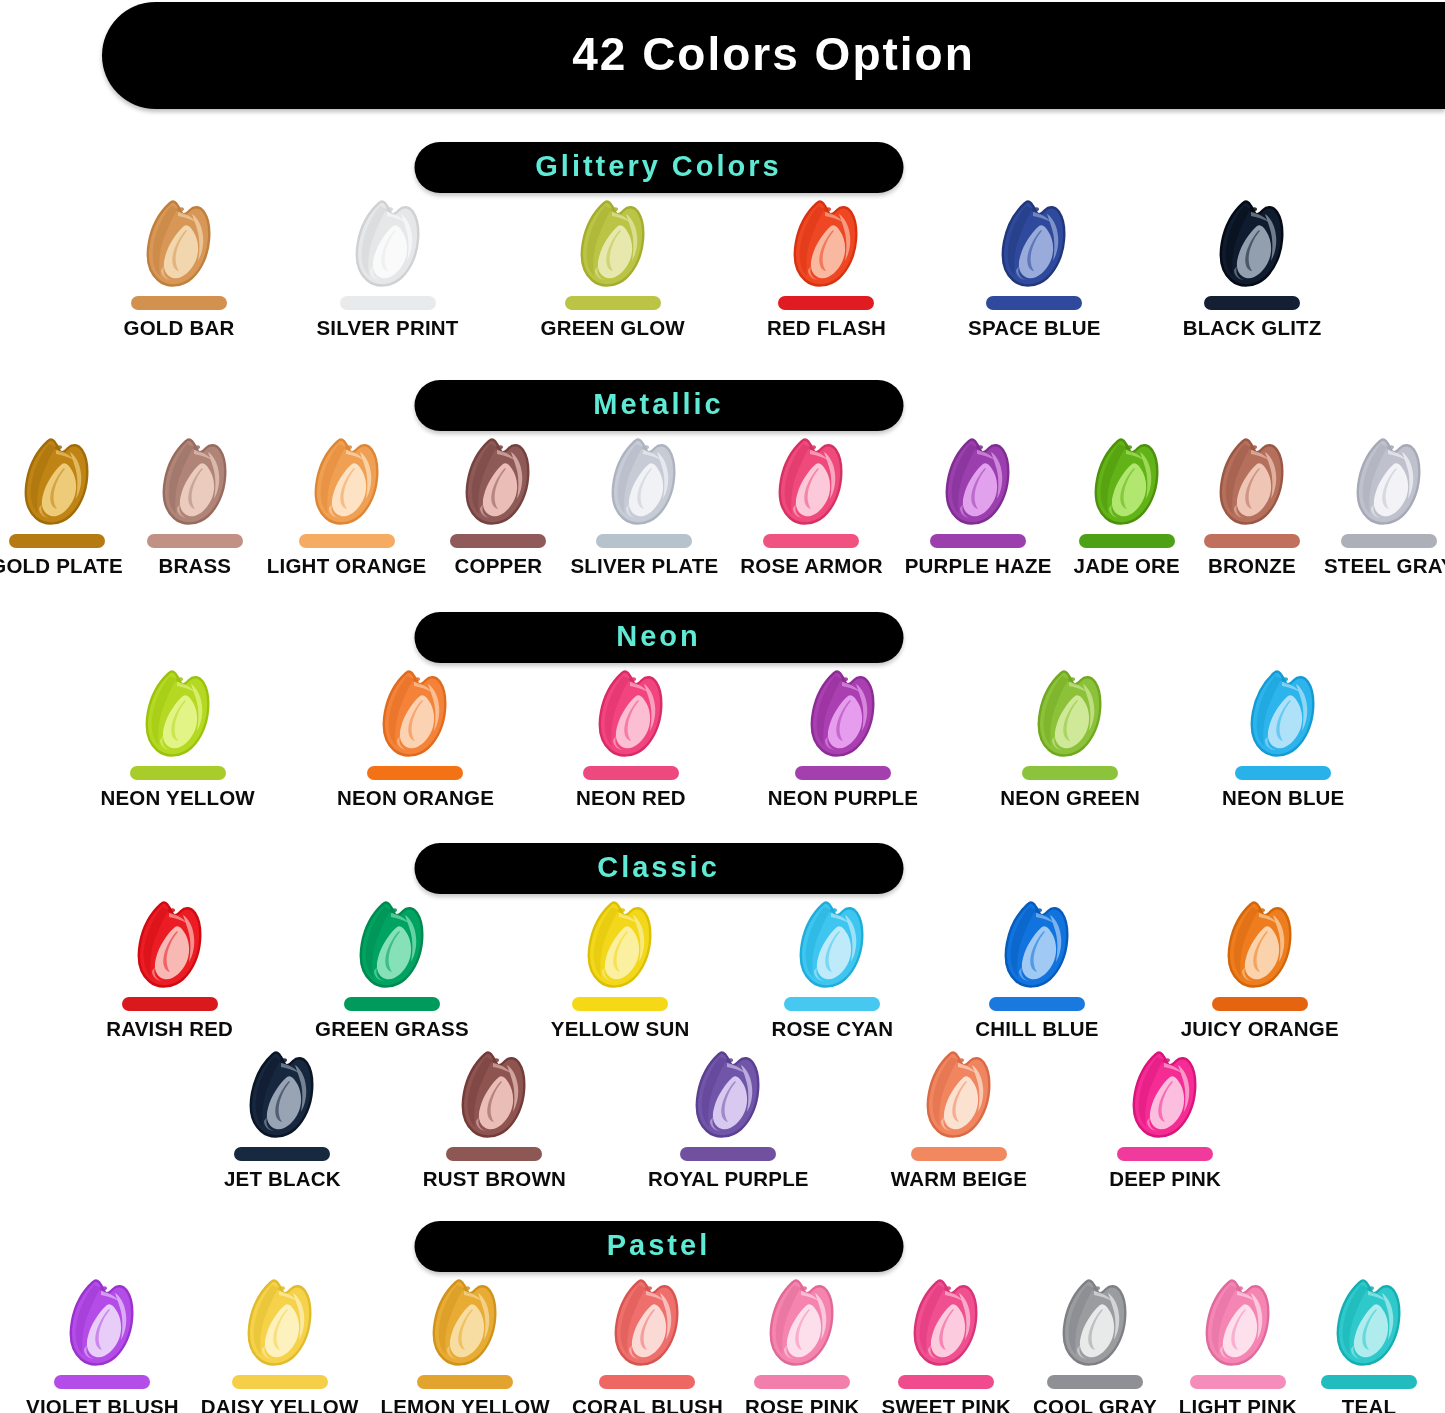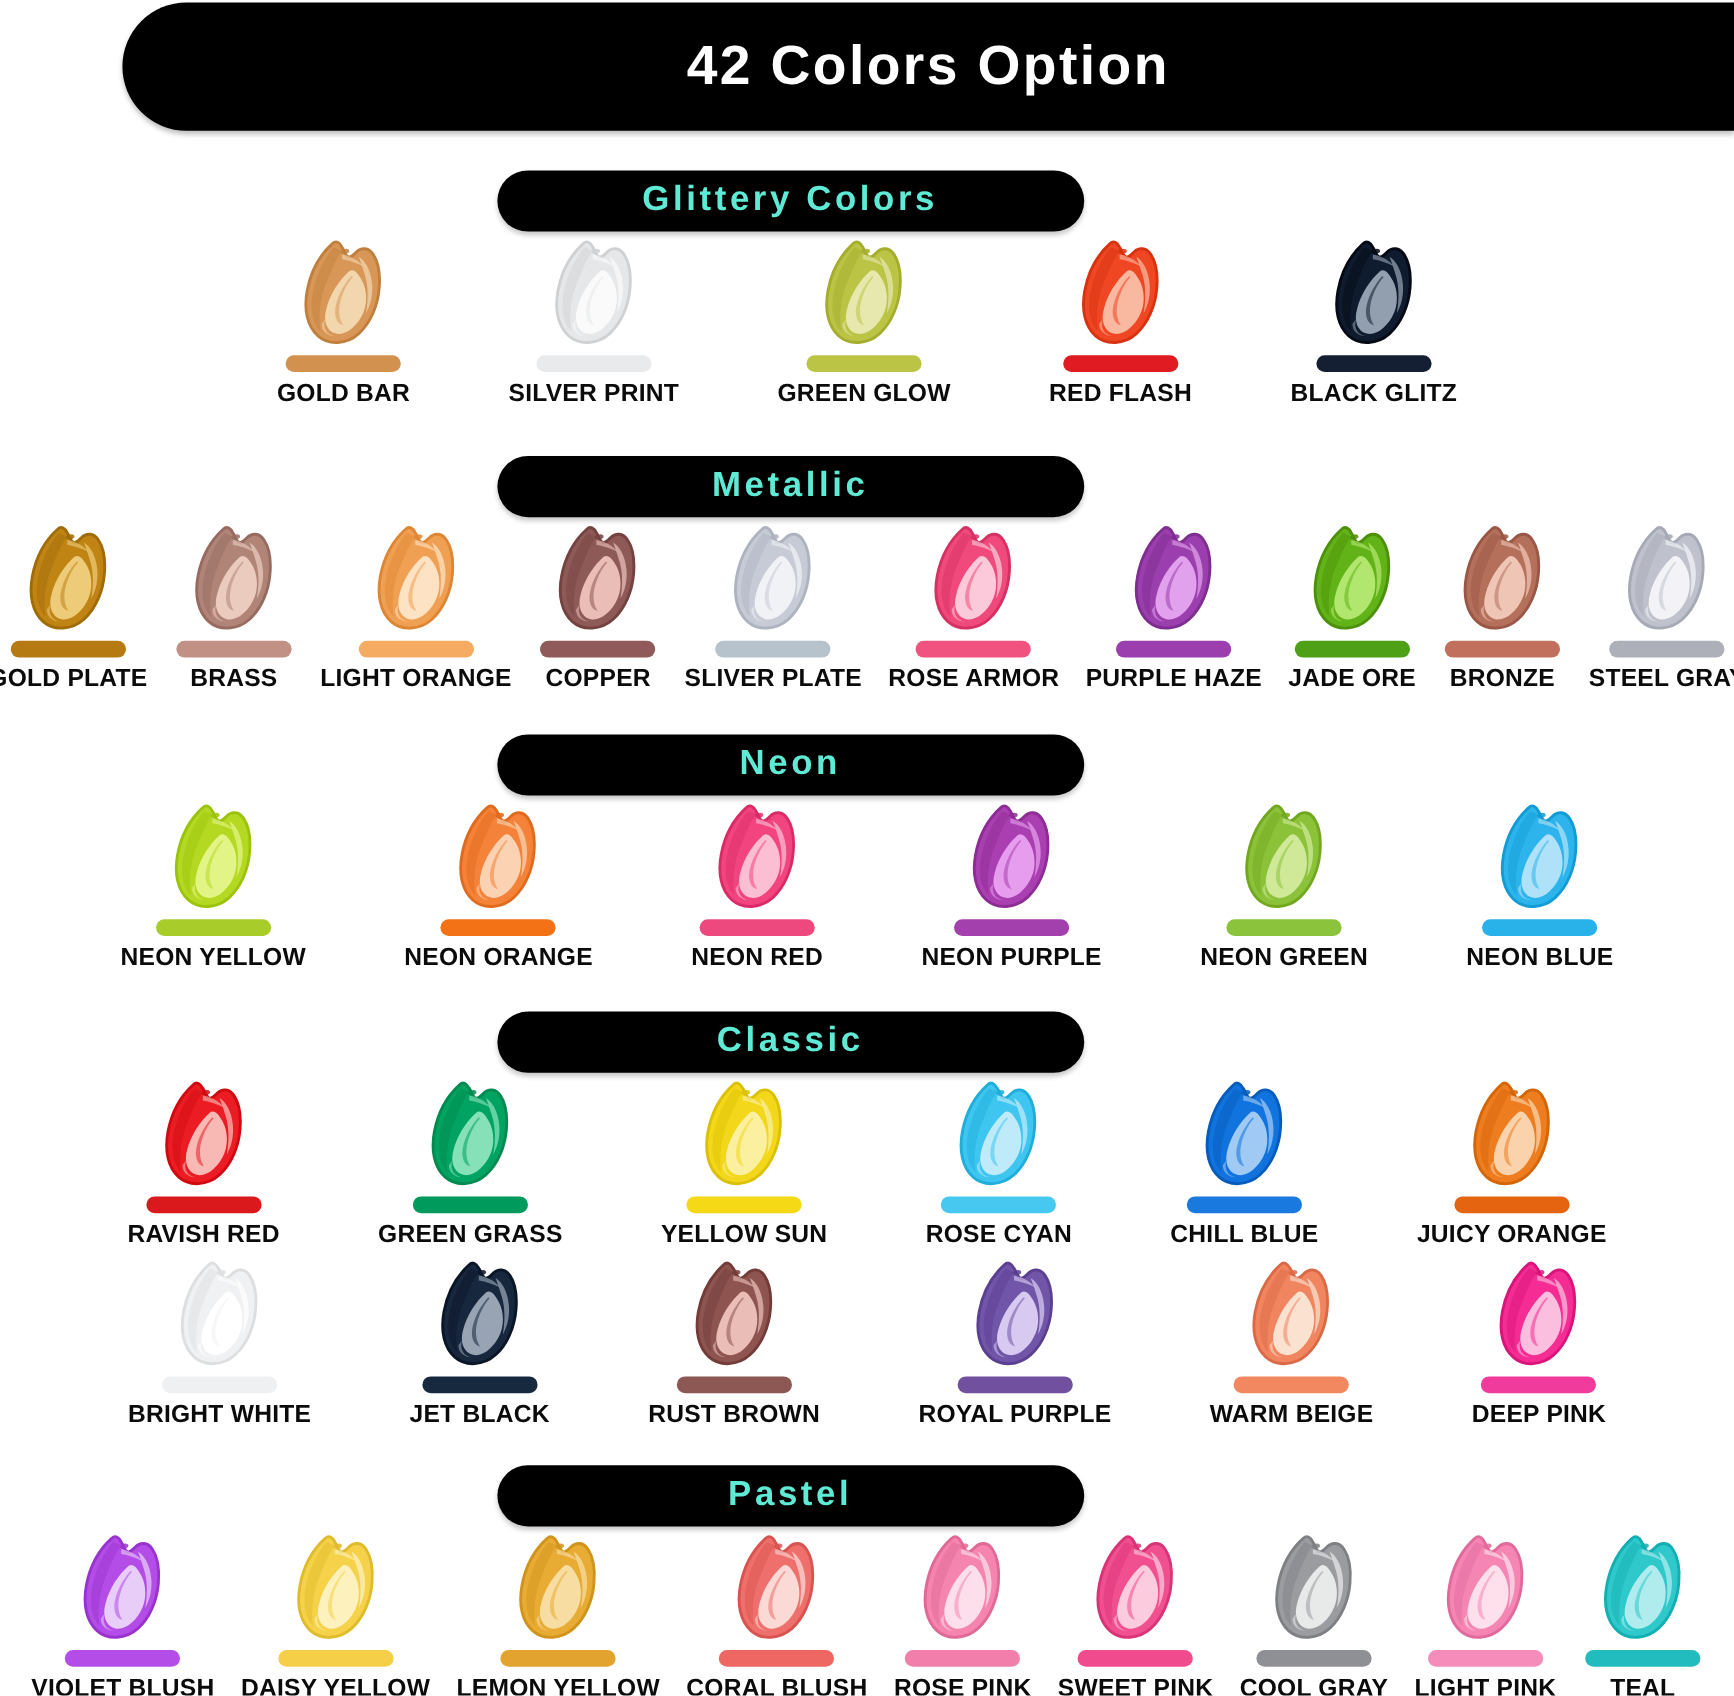--- a/index.html
+++ b/index.html
@@ -204,20 +204,42 @@
   </svg>
           </div>
           <div class="bar" style="background:#e11b22"></div>
           <div class="swatch-label">RED FLASH</div>
         </div>
         <div class="swatch">
           <div class="blob-wrap">
   <svg class="blob-svg" width="78" height="90" viewBox="0 0 78 90">
     <path d="M30 3 C20 12 12 26 9 42 C6 58 9 72 18 80 C27 88 42 87 52 78
              C62 69 68 54 69 40 C70 28 68 18 64 12 C60 6 54 6 50 10
+             C47 13 45 15 43 14 C41 13 40 9 38 6 C36 2 33 0 30 3 Z" fill="#2f4a9c" stroke="#22377a" stroke-width="2.4" stroke-linejoin="round"></path>
+    <path d="M31 6 C24 14 17 28 14 42 C11 56 13 69 20 76
+             C18 62 20 46 26 33 C30 23 34 14 38 9 Z" fill="#22377a" opacity="0.45"></path>
+    <path d="M44 26 C36 33 28 45 25 57 C22 67 25 76 33 78
+             C41 80 51 72 56 60 C60 50 58 38 53 31 C50 26 47 24 44 26 Z" fill="#9fb0de" opacity="0.95"></path>
+    <path d="M46 30 C41 35 35 45 33 54 C31 62 33 70 39 71
+             C34 64 35 53 39 44 C42 37 45 33 47 31 Z" fill="#2f4a9c" opacity="0.55"></path>
+    <path d="M52 14 C57 17 62 25 63 36 C64 45 62 54 58 61
+             C60 50 60 38 57 29 C55 22 53 17 52 14 Z" fill="#9fb0de" opacity="0.7"></path>
+    <path d="M38 12 C44 13 51 16 56 22 C50 19 44 17 38 16 Z" fill="#9fb0de" opacity="0.6"></path>
+    <ellipse cx="40.5" cy="9.5" rx="3.6" ry="2.1" fill="#22377a" opacity="0.85" transform="rotate(-12 40.5 9.5)"></ellipse>
+    <path d="M24 66 C22 73 25 79 32 80 C26 80 21 76 21 70 Z" fill="#9fb0de" opacity="0.55"></path>
+  </svg>
+          </div>
+          <div class="bar" style="background:#2f4a9c"></div>
+          <div class="swatch-label">SPACE BLUE</div>
+        </div>
+        <div class="swatch">
+          <div class="blob-wrap">
+  <svg class="blob-svg" width="78" height="90" viewBox="0 0 78 90">
+    <path d="M30 3 C20 12 12 26 9 42 C6 58 9 72 18 80 C27 88 42 87 52 78
+             C62 69 68 54 69 40 C70 28 68 18 64 12 C60 6 54 6 50 10
              C47 13 45 15 43 14 C41 13 40 9 38 6 C36 2 33 0 30 3 Z" fill="#0f1b2e" stroke="#050a14" stroke-width="2.4" stroke-linejoin="round"></path>
     <path d="M31 6 C24 14 17 28 14 42 C11 56 13 69 20 76
              C18 62 20 46 26 33 C30 23 34 14 38 9 Z" fill="#050a14" opacity="0.45"></path>
     <path d="M44 26 C36 33 28 45 25 57 C22 67 25 76 33 78
              C41 80 51 72 56 60 C60 50 58 38 53 31 C50 26 47 24 44 26 Z" fill="#9aa6b5" opacity="0.95"></path>
     <path d="M46 30 C41 35 35 45 33 54 C31 62 33 70 39 71
              C34 64 35 53 39 44 C42 37 45 33 47 31 Z" fill="#0f1b2e" opacity="0.55"></path>
     <path d="M52 14 C57 17 62 25 63 36 C64 45 62 54 58 61
              C60 50 60 38 57 29 C55 22 53 17 52 14 Z" fill="#9aa6b5" opacity="0.7"></path>
     <path d="M38 12 C44 13 51 16 56 22 C50 19 44 17 38 16 Z" fill="#9aa6b5" opacity="0.6"></path>
@@ -722,42 +744,20 @@
     <path d="M38 12 C44 13 51 16 56 22 C50 19 44 17 38 16 Z" fill="#fad8b4" opacity="0.6"></path>
     <ellipse cx="40.5" cy="9.5" rx="3.6" ry="2.1" fill="#d36608" opacity="0.85" transform="rotate(-12 40.5 9.5)"></ellipse>
     <path d="M24 66 C22 73 25 79 32 80 C26 80 21 76 21 70 Z" fill="#fad8b4" opacity="0.55"></path>
   </svg>
           </div>
           <div class="bar" style="background:#e4640f"></div>
           <div class="swatch-label">JUICY ORANGE</div>
         </div>
       </div>
       <div class="swatch-row" style="top:1049px; gap:82px">
-        <div class="swatch">
-          <div class="blob-wrap">
-  <svg class="blob-svg" width="78" height="90" viewBox="0 0 78 90">
-    <path d="M30 3 C20 12 12 26 9 42 C6 58 9 72 18 80 C27 88 42 87 52 78
-             C62 69 68 54 69 40 C70 28 68 18 64 12 C60 6 54 6 50 10
-             C47 13 45 15 43 14 C41 13 40 9 38 6 C36 2 33 0 30 3 Z" fill="#f0f1f2" stroke="#dcdedf" stroke-width="2.4" stroke-linejoin="round"></path>
-    <path d="M31 6 C24 14 17 28 14 42 C11 56 13 69 20 76
-             C18 62 20 46 26 33 C30 23 34 14 38 9 Z" fill="#dcdedf" opacity="0.45"></path>
-    <path d="M44 26 C36 33 28 45 25 57 C22 67 25 76 33 78
-             C41 80 51 72 56 60 C60 50 58 38 53 31 C50 26 47 24 44 26 Z" fill="#ffffff" opacity="0.95"></path>
-    <path d="M46 30 C41 35 35 45 33 54 C31 62 33 70 39 71
-             C34 64 35 53 39 44 C42 37 45 33 47 31 Z" fill="#f0f1f2" opacity="0.55"></path>
-    <path d="M52 14 C57 17 62 25 63 36 C64 45 62 54 58 61
-             C60 50 60 38 57 29 C55 22 53 17 52 14 Z" fill="#ffffff" opacity="0.7"></path>
-    <path d="M38 12 C44 13 51 16 56 22 C50 19 44 17 38 16 Z" fill="#ffffff" opacity="0.6"></path>
-    <ellipse cx="40.5" cy="9.5" rx="3.6" ry="2.1" fill="#dcdedf" opacity="0.85" transform="rotate(-12 40.5 9.5)"></ellipse>
-    <path d="M24 66 C22 73 25 79 32 80 C26 80 21 76 21 70 Z" fill="#ffffff" opacity="0.55"></path>
-  </svg>
-          </div>
-          <div class="bar" style="background:#eff0f1"></div>
-          <div class="swatch-label">BRIGHT WHITE</div>
-        </div>
         <div class="swatch">
           <div class="blob-wrap">
   <svg class="blob-svg" width="78" height="90" viewBox="0 0 78 90">
     <path d="M30 3 C20 12 12 26 9 42 C6 58 9 72 18 80 C27 88 42 87 52 78
              C62 69 68 54 69 40 C70 28 68 18 64 12 C60 6 54 6 50 10
              C47 13 45 15 43 14 C41 13 40 9 38 6 C36 2 33 0 30 3 Z" fill="#16273e" stroke="#0a1526" stroke-width="2.4" stroke-linejoin="round"></path>
     <path d="M31 6 C24 14 17 28 14 42 C11 56 13 69 20 76
              C18 62 20 46 26 33 C30 23 34 14 38 9 Z" fill="#0a1526" opacity="0.45"></path>
     <path d="M44 26 C36 33 28 45 25 57 C22 67 25 76 33 78
              C41 80 51 72 56 60 C60 50 58 38 53 31 C50 26 47 24 44 26 Z" fill="#9fabba" opacity="0.95"></path>

